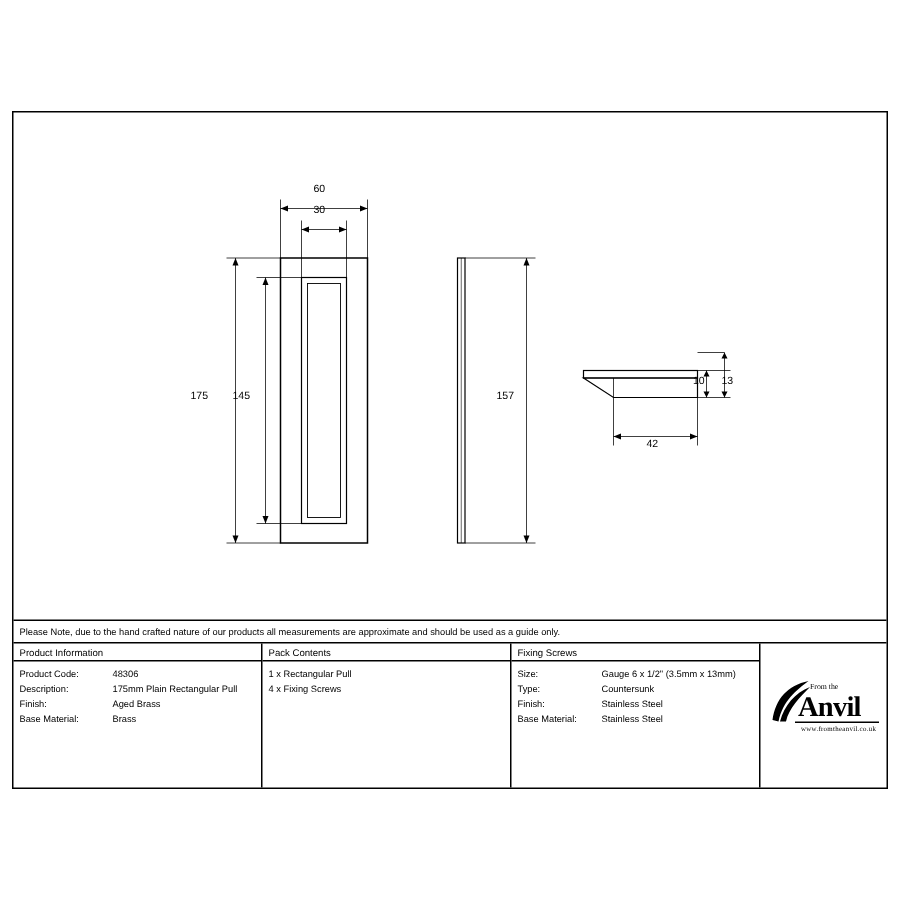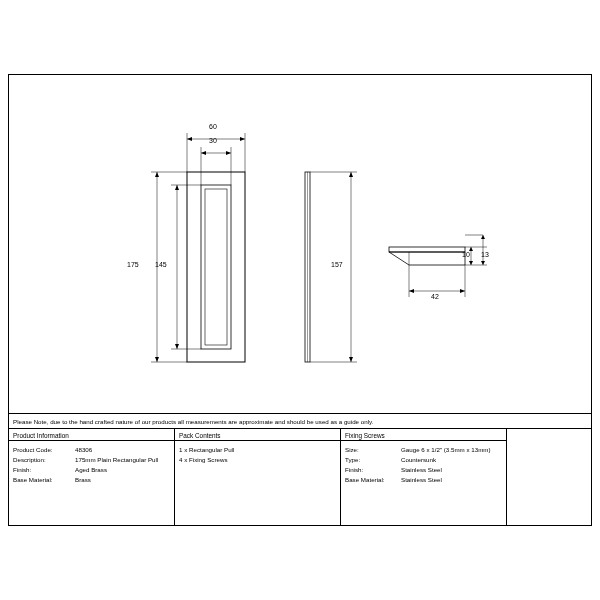--- a/index.html
+++ b/index.html
@@ -277,15 +277,29 @@
           <span class="k">Finish:</span>
           <span class="v">Stainless Steel</span>
         </div>
         <div class="kv wide">
           <span class="k">Base Material:</span>
           <span class="v">Stainless Steel</span>
         </div>
       </div>
     </div>
 
+    <div class="col c4">
+      <div class="logo-wrap">
+        <div class="logo">
+          <svg class="swoosh" viewBox="0 0 28 30">
+            <path d="M2 28 C4 14, 12 5, 26 2 C18 8, 9 15, 6 29 Z" fill="#000"></path>
+            <path d="M7 29 C10 18, 17 10, 27 6 C20 13, 13 20, 11 29 Z" fill="#000"></path>
+          </svg>
+          <div class="from-the">From the</div>
+          <div class="anvil">Anvil</div>
+          <div class="rule"></div>
+          <div class="url">www.fromtheanvil.co.uk</div>
+        </div>
+      </div>
+    </div>
 
   </div>
 </div>
 
 </body></html>

